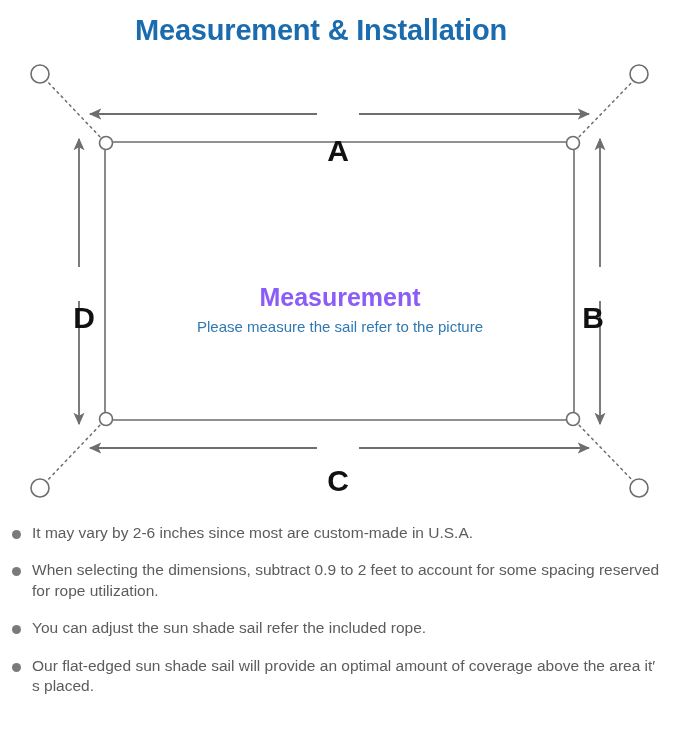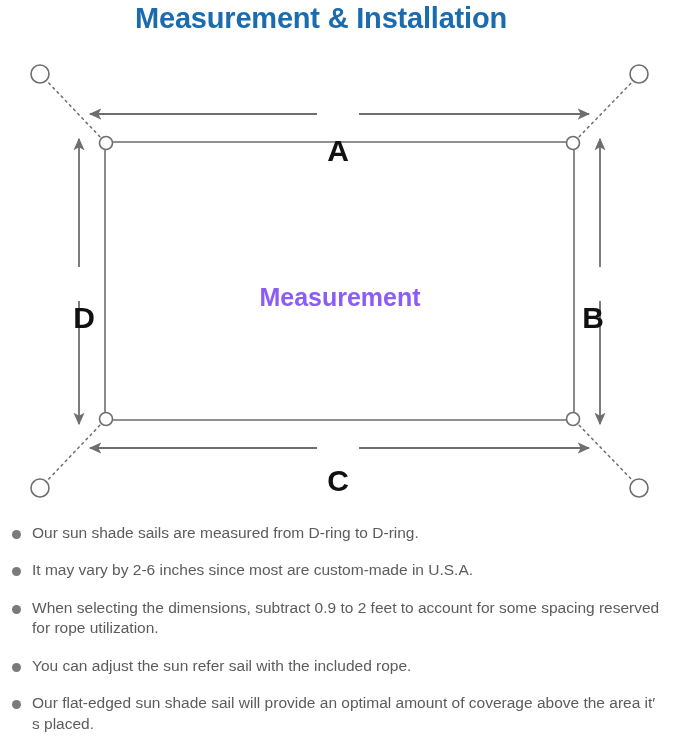--- a/index.html
+++ b/index.html
@@ -15,21 +15,21 @@
     position: relative;
   }
   #page {
     position: relative;
     width: 679px;
     height: 739px;
     background: #ffffff;
   }
   .title {
     position: absolute;
-    top: 2px;
+    top: 14px;
     left: 0;
     width: 642px;
     text-align: center;
     font-size: 29px;
     font-weight: bold;
     color: #1a6cae;
     letter-spacing: -0.2px;
     font-family: "Liberation Sans", sans-serif;
   }
   #diagram {
@@ -156,39 +156,36 @@
       <rect x="587" y="222" width="28" height="34" fill="#ffffff"></rect>
     </svg>
 
     <div class="dim-label" id="label-A">A</div>
     <div class="dim-label" id="label-B">B</div>
     <div class="dim-label" id="label-C">C</div>
     <div class="dim-label" id="label-D">D</div>
 
     <div class="center-block">
       <div class="center-title">Measurement</div>
+      <div class="center-sub">Please measure the sail refer to the picture</div>
     </div>
   </div>
 
   <div id="notes">
-    <div class="note-item">
-      <span class="note-bullet"></span>
-      <span class="note-text">Our sun shade sails are measured from D-ring to D-ring.</span>
-    </div>
     <div class="note-item">
       <span class="note-bullet"></span>
       <span class="note-text">It may vary by 2-6 inches since most are custom-made in U.S.A.</span>
     </div>
     <div class="note-item">
       <span class="note-bullet"></span>
       <span class="note-text">When selecting the dimensions, subtract 0.9 to 2 feet to account for some spacing reserved for rope utilization.</span>
     </div>
     <div class="note-item">
       <span class="note-bullet"></span>
-      <span class="note-text">You can adjust the sun refer sail with the included rope.</span>
+      <span class="note-text">You can adjust the sun shade sail refer the included rope.</span>
     </div>
     <div class="note-item">
       <span class="note-bullet"></span>
       <span class="note-text">Our flat-edged sun shade sail will provide an optimal amount of coverage above the area it′ s placed.</span>
     </div>
   </div>
 
 </div>
 
 </body></html>

